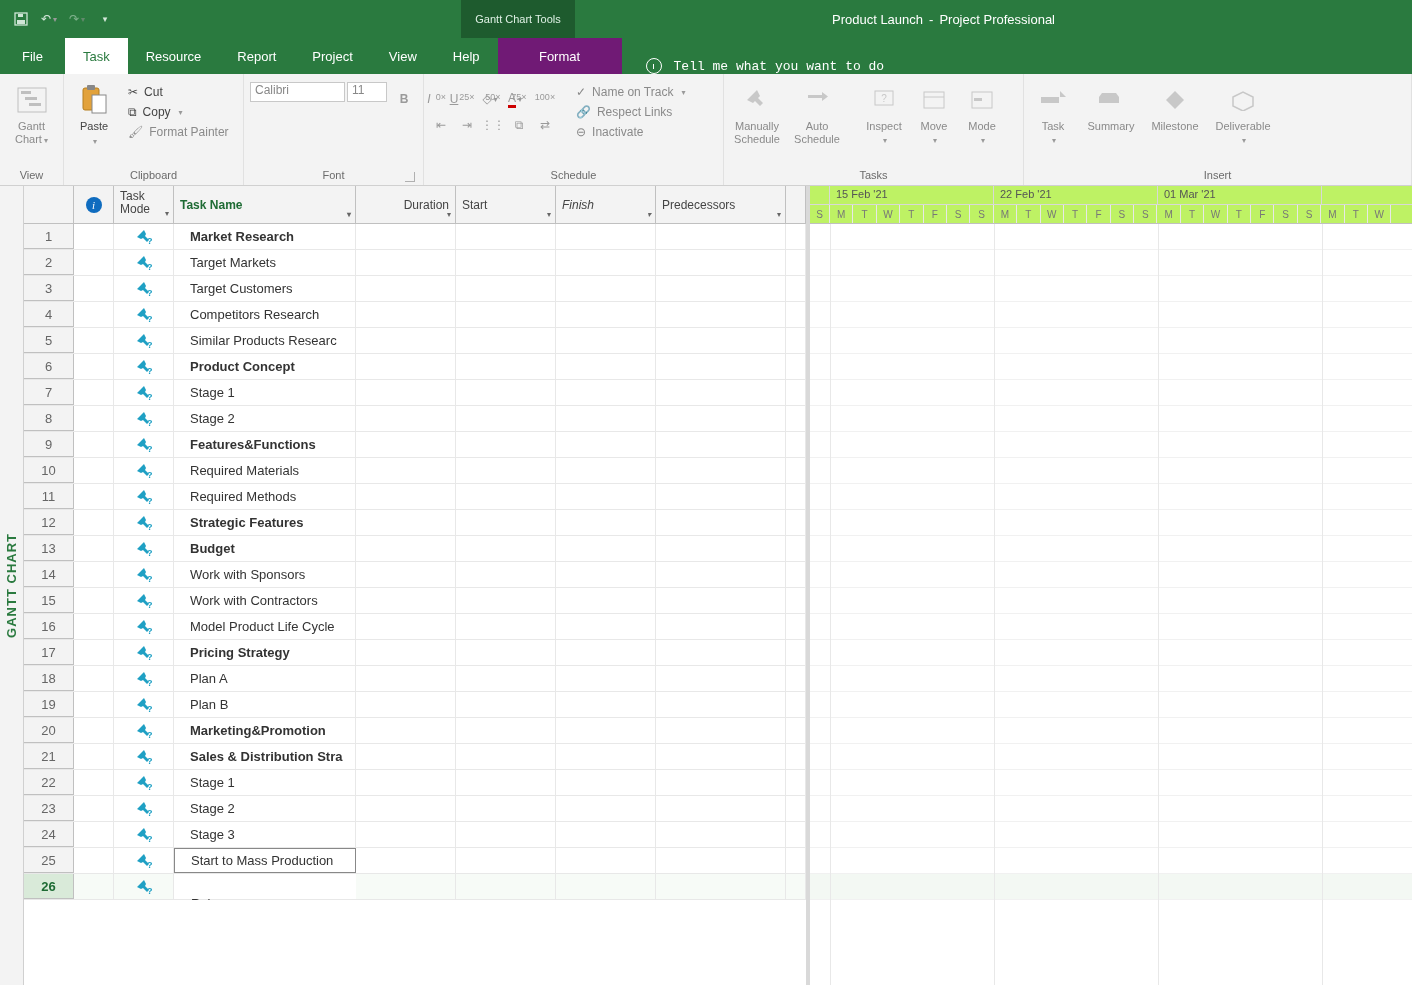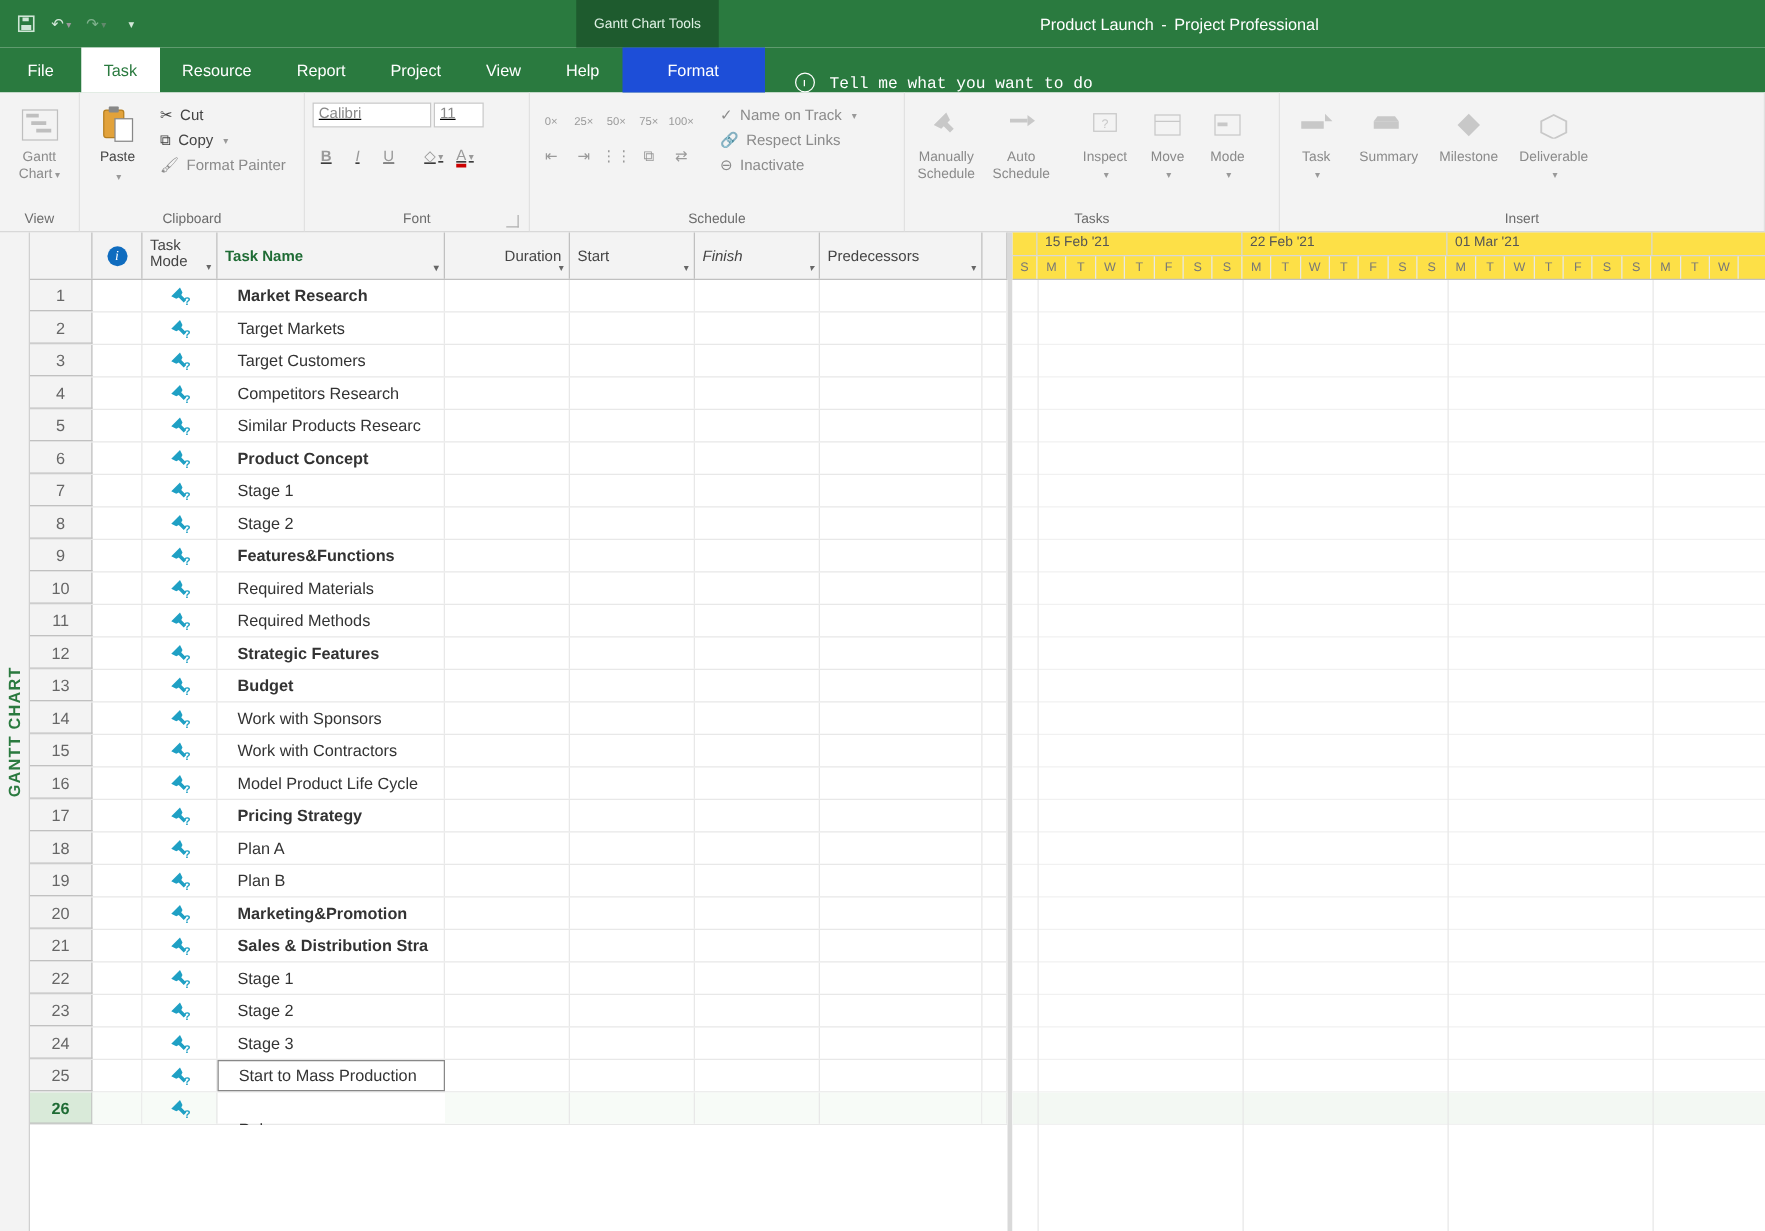--- a/index.html
+++ b/index.html
@@ -10,21 +10,21 @@
 .qat { display: flex; align-items: center; gap: 6px; padding: 0 10px; }
 .qat-btn { width: 22px; height: 22px; display: flex; align-items: center; justify-content: center; color: #d5e8db; cursor: pointer; }
 .title-contextual { width: 114px; background: #1e5b2e; display: flex; align-items: center; justify-content: center; color: #dff1e5; font-size: 11px; margin-left: 335px;}
 .title-center { flex: 1; display: flex; align-items: center; justify-content: center; color: #fff; font-size: 13px; }
 .title-right { width: 100px; }
 
 
 .tabs { display: flex; height: 36px; background: #2a7a3f; align-items: stretch; }
 .tab { padding: 0 18px; display: flex; align-items: center; color: #fff; font-size: 13px; cursor: pointer; }
 .tab.active { background: #fff; color: #2a7a3f; }
-.tab.contextual { background: #1d4ed8; width: 114px; margin-left: 0px; justify-content:center;}
+.tab.contextual { background: #701a75; width: 124px; margin-left: 0px; justify-content:center;}
 .tab.file { padding: 0 22px; }
 .tab-spacer { width: 0px; }
 .tellme { display: flex; align-items: flex-end; color: #fff; padding-left: 24px; gap: 12px; font-size: 13px; flex:1;font-family:Liberation Mono, monospace;}
 .bulb { width: 16px; height: 16px; border-radius: 50%; border: 1.5px solid #fff; display:flex; align-items:center; justify-content:center;}
 .bulb::after{content:"";width:1.5px;height:5px;background:#fff;position:relative;top:0px;}
 
 
 .ribbon { display: flex; height: 112px; background: #f3f3f3; border-bottom: 1px solid #d0d0d0; }
 .group { border-right: 1px solid #e1e1e1; display: flex; flex-direction: column; padding: 4px 6px 0 6px; }
 .group-body { flex: 1; display: flex; align-items: flex-start; gap: 6px; padding-top: 4px;}
@@ -79,21 +79,21 @@
 .cell.pred{width:130px;}
 .cell.blank{flex:1;}
 .cell.editing{ border:1px solid #888; background:#fff; padding-left:4px;}
 .row.active .cell{ background:#f7fbf7;}
 .row.active .cell.taskname{ border:1px solid #2a7a3f; box-shadow: inset 0 0 0 1px #2a7a3f; margin-top: 28px;}
 .mode-ico{ width:16px;height:16px; position:relative;}
 .mode-ico svg{width:16px;height:16px;}
 
 
 .timeline{ flex:1; display:flex; flex-direction:column;}
-.tl-header{ height:38px; display:flex; flex-direction:column; border-bottom:1px solid #c0c0c0; background:#fde047;}
+.tl-header{ height:38px; display:flex; flex-direction:column; border-bottom:1px solid #c0c0c0; background:#bef264;}
 .tl-dates{ flex:1; display:flex; border-bottom:1px solid #d8d8d8;}
 .tl-date{ width:164px; border-right:1px solid #d8d8d8; padding:2px 6px; font-size:11px; color:#555;}
 .tl-date:first-child{width:20px; padding:0;}
 .tl-days{ flex:1; display:flex;}
 .dcell{ width:23.4px; border-right:1px solid #e8e8e8; text-align:center; font-size:10px; color:#777; display:flex; align-items:center; justify-content:center;}
 .dcell:first-child{width:20px;}
 .tl-body{ flex:1; position:relative; background:#fff;}
 .tl-row{ height:26px; border-bottom:1px solid #f1f1f1;}
 .tl-sep{ position:absolute; top:0; bottom:0; width:1px; background:#e8e8e8;}
 .tl-row.active{background:#f3f8f3;}
@@ -187,21 +187,21 @@
         <div class="smallbtn">
             <span>🖌</span>
             <span>Format Painter</span>
           </div>
       </div>
     </div>
     <div class="group-label">Clipboard</div>
   </div>
 
   <div class="group" style="width:180px;">
-    <div class="group-body" style="flex-direction:column; gap:6px;text-decoration:underline;">
+    <div class="group-body" style="flex-direction:row; gap:6px;">
       <div class="font-row">
         <div class="font-sel name">Calibri</div>
         <div class="font-sel size">11</div>
       </div>
       <div class="fmtrow">
         <div class="fmtbtn">
             <b>B</b>
           </div>
         <div class="fmtbtn">
             <i>I</i>

